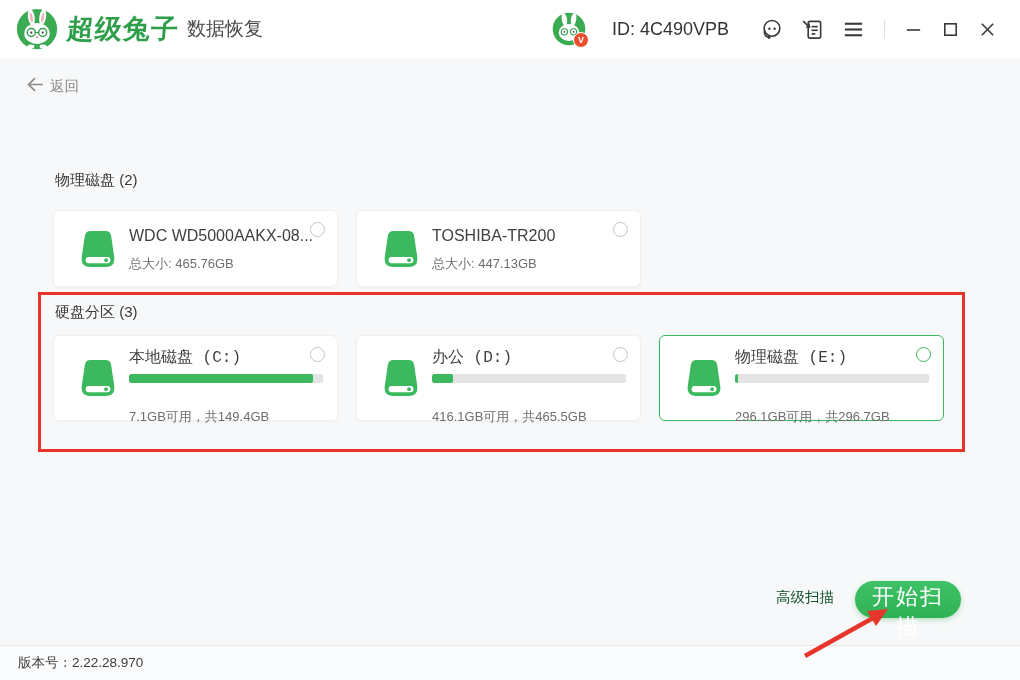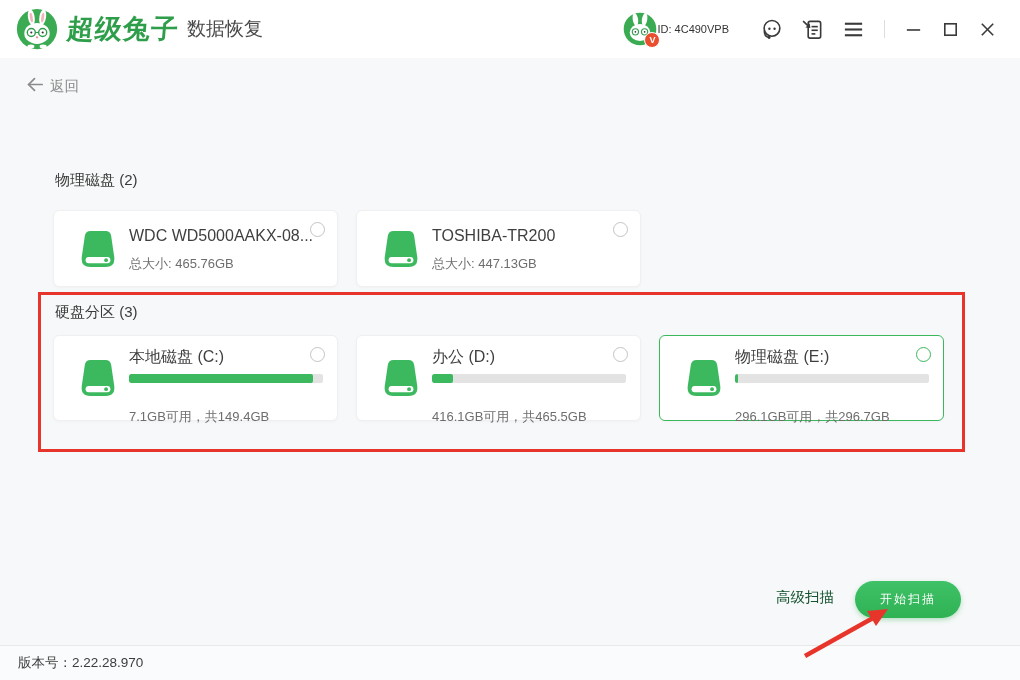--- a/index.html
+++ b/index.html
@@ -11,21 +11,21 @@
   .brand{display:flex;align-items:center;padding-left:16px;}
   .logo{width:42px;height:42px;display:inline-block;}
   .brand-cn{font-size:27px;font-weight:800;color:#2f9e4b;letter-spacing:1px;
             transform:skewX(-5deg);margin-left:9px;}
   .brand-sub{font-size:19px;color:#4a4a4a;margin-left:8px;font-weight:500;}
   .tb-right{display:flex;align-items:center;padding-right:14px;}
   .avatar{position:relative;width:34px;height:34px;display:inline-block;cursor:pointer;}
   .badge{position:absolute;right:-3px;bottom:-2px;width:14px;height:14px;background:#e94f2e;
          border:1.5px solid #fff;border-radius:50%;color:#fff;font-size:9px;font-weight:bold;
          text-align:center;line-height:14px;}
-  .uid{font-size:11px;color:#333;margin:0 22px 0 0;}
+  .uid{font-size:18px;color:#333;margin:0 22px 0 26px;}
   .tbicon{background:none;border:none;padding:0;margin:0 9px;cursor:pointer;display:flex;align-items:center;}
   .vdiv{width:1px;height:18px;background:#ddd;margin:0 10px;}
   
   .content{position:absolute;left:0;top:58px;right:0;bottom:0;background:#f7f8f9;}
   .back{position:absolute;left:25px;top:18px;display:flex;align-items:flex-end;cursor:pointer;
         color:#8a8a8a;font-size:14.5px;}
   .back svg{margin-right:6px;}
   .page-title{position:absolute;left:0;right:0;top:52px;text-align:center;font-size:18.5px;
               color:#383838;font-weight:500;letter-spacing:1px;}
   .sec-label{position:absolute;font-size:15px;color:#3a3a3a;}
@@ -33,33 +33,33 @@
   .card{position:absolute;width:285px;background:#fff;border:1px solid #f0f0f0;border-radius:6px;
         box-sizing:border-box;box-shadow:0 1px 3px rgba(0,0,0,0.03);cursor:pointer;}
   .card.r1{height:77px;}
   .card.r2{height:86px;}
   .card.selected{border:1px solid #3cb85c;}
   .disk-icon{position:absolute;left:23px;width:42px;height:40px;}
   .r1 .disk-icon{top:18px;}
   .r2 .disk-icon{top:22px;}
   .card-title{position:absolute;left:75px;font-size:16px;color:#3f3f3f;white-space:nowrap;}
   .r1 .card-title{top:16px;}
-  .r2 .card-title{top:11px;}
+  .r2 .card-title{top:11px;font-family:Liberation Mono, monospace;}
   .card-sub{position:absolute;left:75px;font-size:13px;color:#6e6e6e;white-space:nowrap;}
   .r1 .card-sub{top:44px;}
   .r2 .card-sub{top:44px;margin-top:28px;}
   .track{position:absolute;left:75px;top:38px;width:194px;height:9px;background:#e3e3e3;border-radius:2px;overflow:hidden;}
   .fill{height:100%;background:#3cb95f;border-radius:2px;}
   .radio{position:absolute;top:11px;right:12px;width:15px;height:15px;border-radius:50%;
          border:1.5px solid #c4c4c4;box-sizing:border-box;background:transparent;}
   .radio.green{border-color:#3cb85c;}
   
   .adv-scan{position:absolute;left:776px;top:530px;font-size:14.5px;color:#14532d;cursor:pointer;}
   .start-btn{position:absolute;left:855px;top:523px;width:106px;height:37px;border:none;border-radius:19px;
-             background:linear-gradient(180deg,#3fc167,#2fb254);color:#fff;font-size:12px;letter-spacing:2px;
+             background:linear-gradient(180deg,#3fc167,#2fb254);color:#fff;font-size:22px;letter-spacing:2px;
              cursor:pointer;font-family:inherit;box-shadow:0 2px 5px rgba(47,178,84,.35);}
   
   .bottombar{position:absolute;left:0;right:0;top:645px;height:35px;background:#fafbfc;
              border-top:1px solid #e8e8e8;}
   .version{position:absolute;left:18px;top:8px;font-size:13.5px;color:#3c3c3c;}
   
   .anno-rect{position:absolute;left:38px;top:292px;width:927px;height:160px;border:3px solid #e8352b;
              box-sizing:border-box;pointer-events:none;z-index:5;}
   .anno-arrow{position:absolute;left:795px;top:598px;width:105px;height:70px;pointer-events:none;z-index:6;}
 </style>

